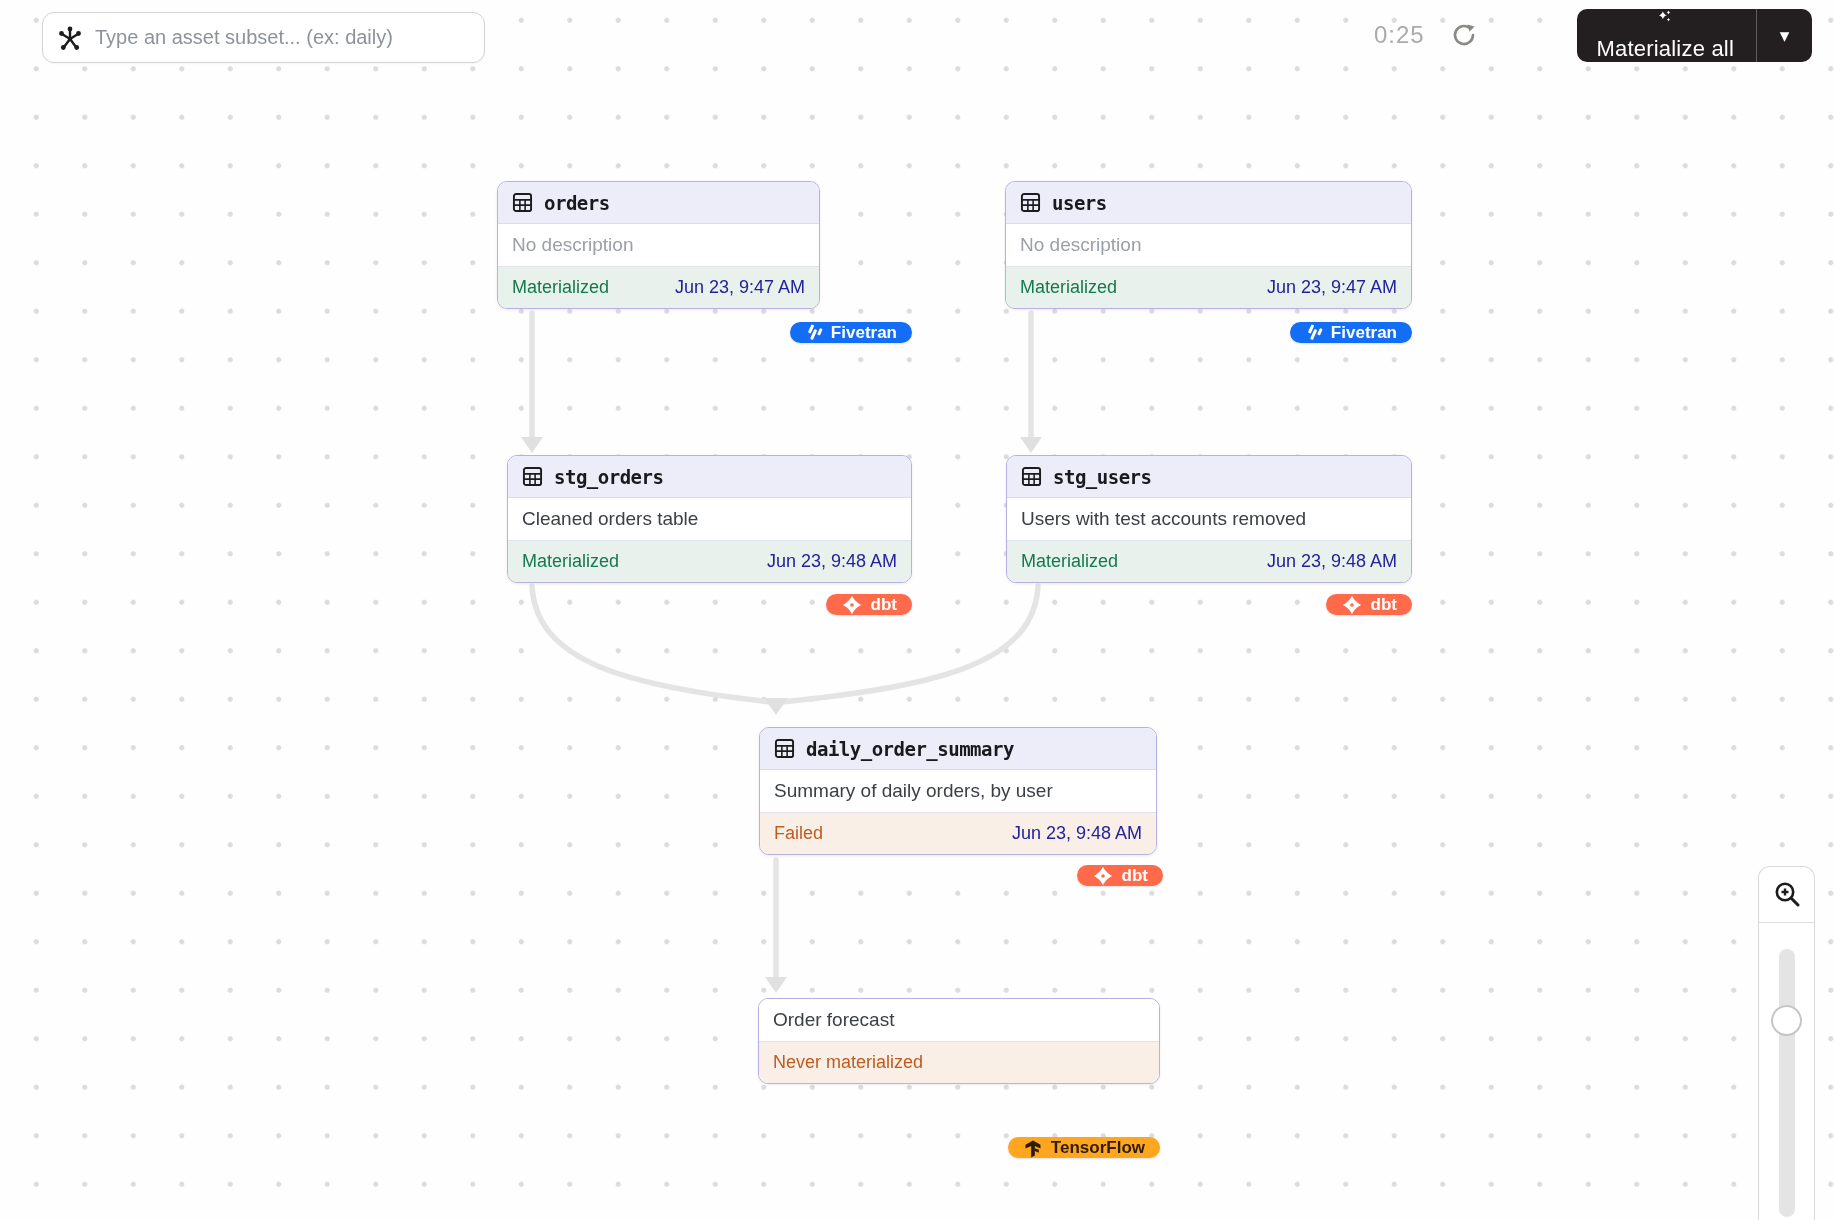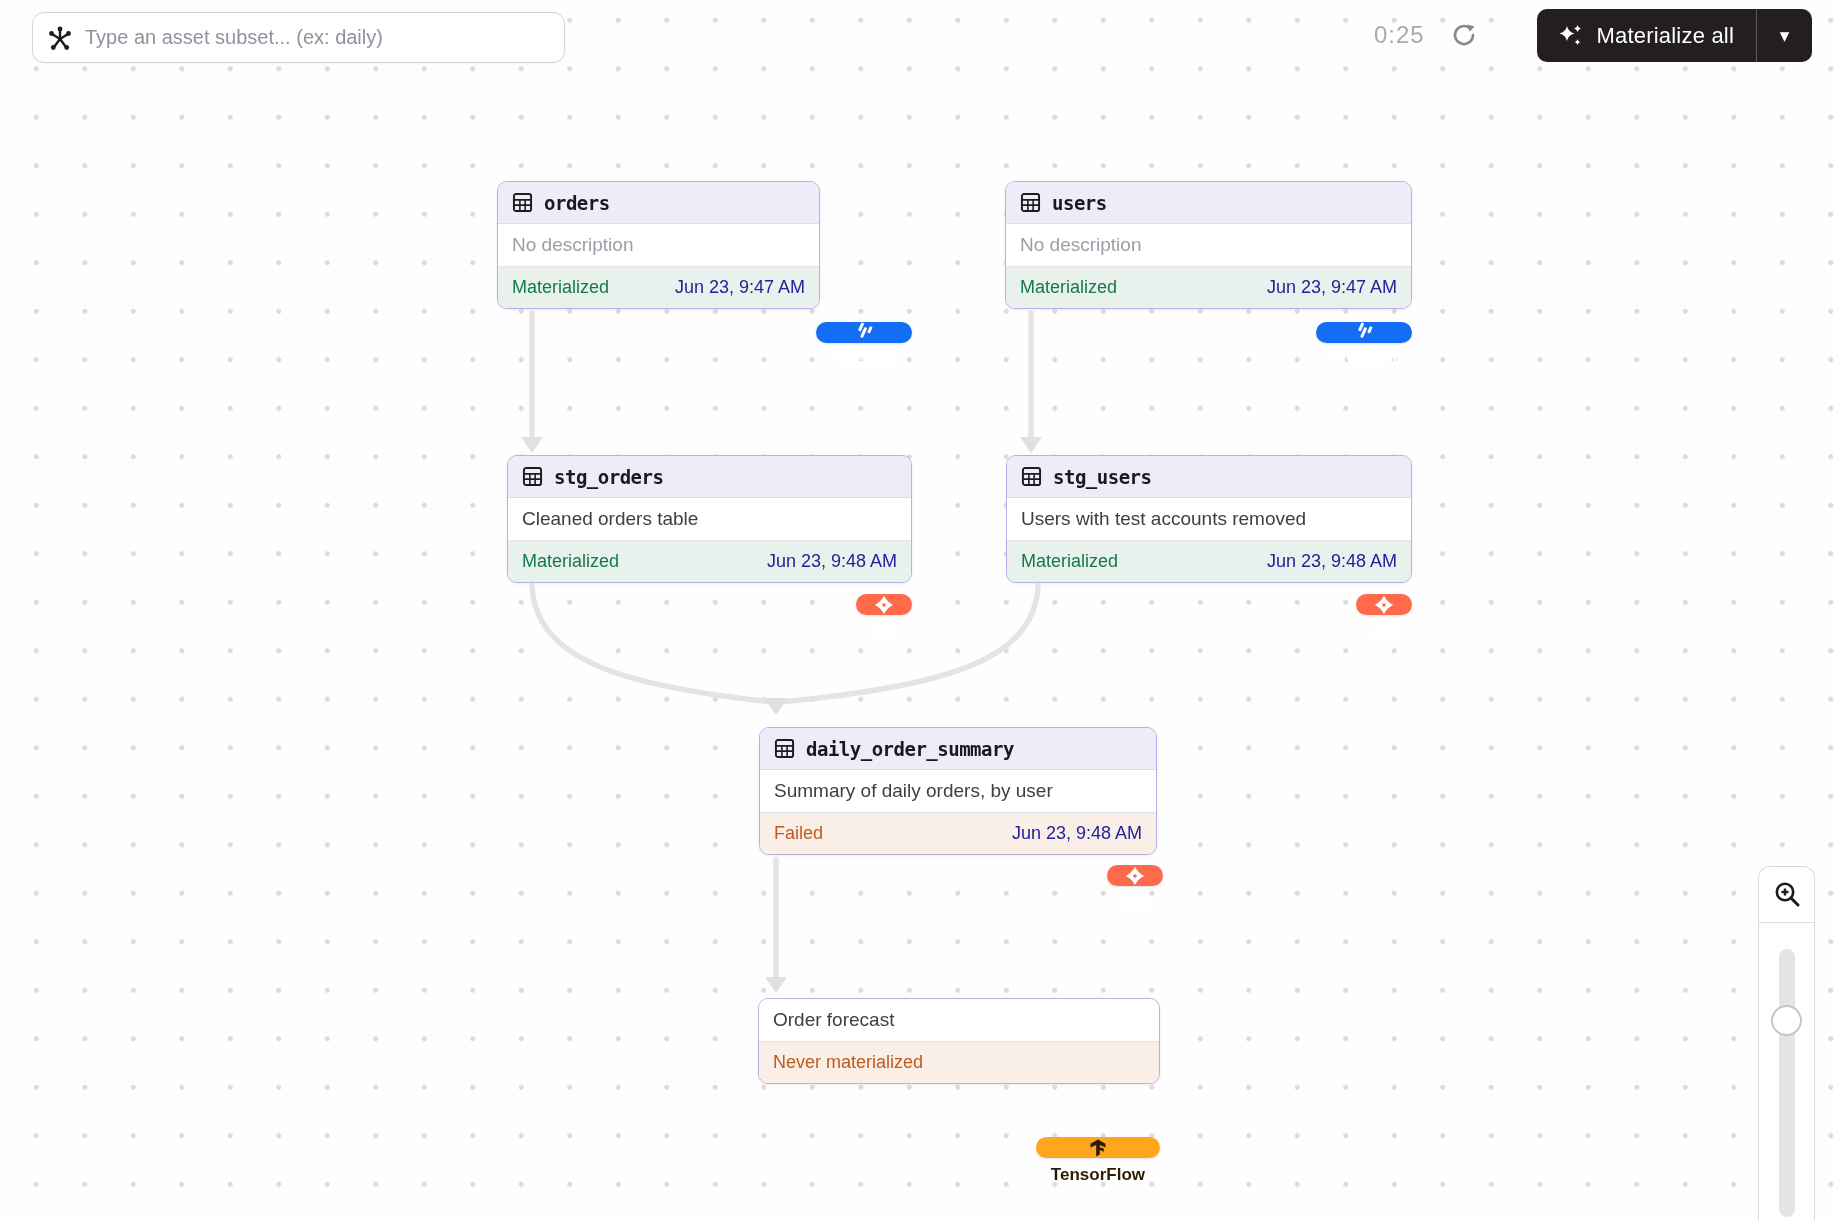--- a/index.html
+++ b/index.html
@@ -10,41 +10,41 @@
     position: relative; width: 1834px; height: 1220px; overflow: hidden;
     background-color: #fefefe;
     background-image: radial-gradient(circle, #dcdcdc 2.7px, transparent 2.8px);
     background-size: 48.5px 48.5px;
     background-position: 12px -4px;
   }
 
   svg.edges { position: absolute; left: 0; top: 0; pointer-events: none; }
 
   
-  .search-wrap { position: absolute; left: 32px; top: 12px; width: 533px; height: 51px; }
+  .search-wrap { position: absolute; left: 42px; top: 12px; width: 443px; height: 51px; }
   .search-wrap input {
     width: 100%; height: 100%; border: 1.5px solid #d4d4d4; border-radius: 12px;
     background: #fff; padding: 0 16px 0 52px; font-size: 20px; color: #3c4046;
     font-family: "Liberation Sans", sans-serif; outline: none;
     box-shadow: 0 1px 2px rgba(0,0,0,0.04);
   }
   .search-wrap input::placeholder { color: #8d939c; opacity: 1; }
   .search-icon { position: absolute; left: 15px; top: 13px; width: 26px; height: 26px; }
 
   .timer { position: absolute; left: 1374px; top: 21px; font-size: 24px; color: #ababab; letter-spacing: 1px; }
   .refresh-btn { position: absolute; left: 1446px; top: 17px; width: 36px; height: 36px;
     background: none; border: none; cursor: pointer; padding: 4px; }
 
   .materialize-btn {
     position: absolute; top: 9px; right: 22px; height: 53px;
     display: flex; align-items: stretch; background: #231f20; border-radius: 10px;
     color: #fff; border: none; overflow: hidden;
   }
   .materialize-main { display: flex; align-items: center; gap: 12px; padding: 0 22px 0 20px;
-    cursor: pointer; background: none; border: none; color: #fff; }
+    cursor: pointer; background: none; border: none; color: #fff; flex-direction: column; }
   .materialize-label { font-size: 22px; font-weight: 500; letter-spacing: 0.2px; }
   .materialize-caret { width: 56px; display: flex; align-items: center; justify-content: center;
     border-left: 1px solid rgba(255,255,255,0.28); cursor: pointer; background: none; border-top: none;
     border-right: none; border-bottom: none; color: #fff; font-size: 19px; }
 
   
   .node {
     position: absolute; background: #fff; border: 1.5px solid #b6b0e8; border-radius: 10px;
     overflow: hidden; box-shadow: 0 1px 3px rgba(90,85,140,0.10); cursor: pointer;
   }
@@ -68,21 +68,21 @@
   .n-orders   { left: 497px;  top: 181px; width: 323px; }
   .n-users    { left: 1005px; top: 181px; width: 407px; }
   .n-stgorders{ left: 507px;  top: 455px; width: 405px; }
   .n-stgusers { left: 1006px; top: 455px; width: 406px; }
   .n-daily    { left: 759px;  top: 727px; width: 398px; }
   .n-pred     { left: 758px;  top: 998px; width: 402px; }
 
   
   .badge { position: absolute; height: 21px; border-radius: 18px; display: flex;
     align-items: center; gap: 8px; padding: 0 15px; font-size: 17px; font-weight: bold;
-    box-shadow: 0 1px 2px rgba(0,0,0,0.12); flex-direction: column; }
+    box-shadow: 0 1px 2px rgba(0,0,0,0.12); }
   .badge svg { flex: 0 0 auto; }
   .badge-fivetran { background: #146ef5; color: #fff; }
   .badge-dbt { background: #ff6b4a; color: #fff; }
   .badge-tf { background: #ffa51e; color: #2d1d04; }
   .b-fiv-orders { top: 322px; right: 922px; }
   .b-fiv-users  { top: 322px; right: 422px; }
   .b-dbt-stgorders { top: 594px; right: 922px; }
   .b-dbt-stgusers  { top: 594px; right: 422px; }
   .b-dbt-daily     { top: 865px; right: 671px; }
   .b-tf-pred       { top: 1137px; right: 674px; }

